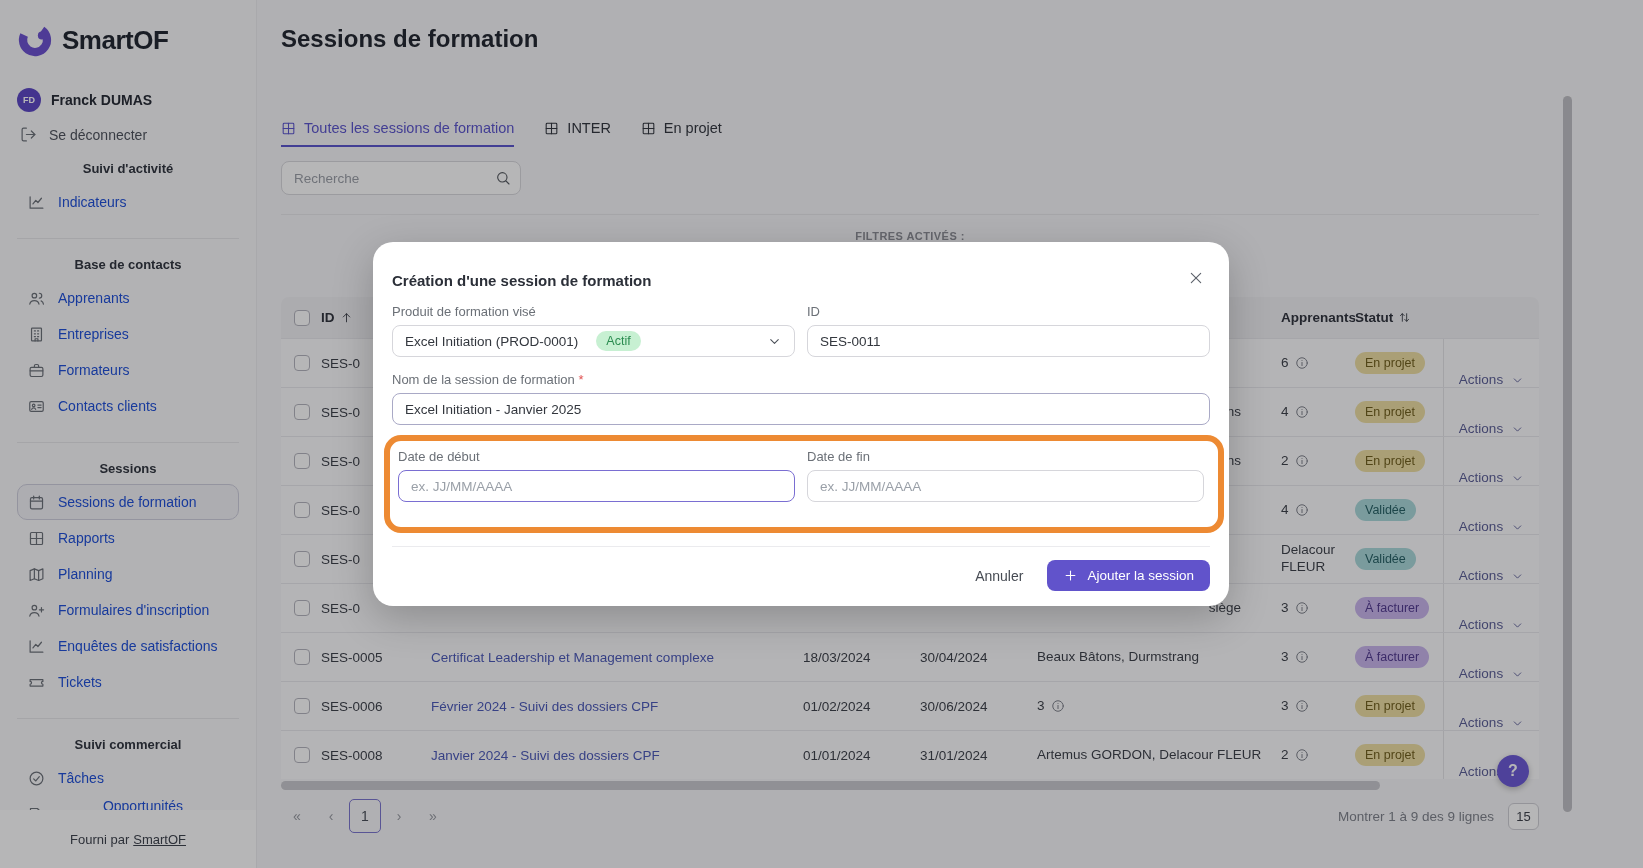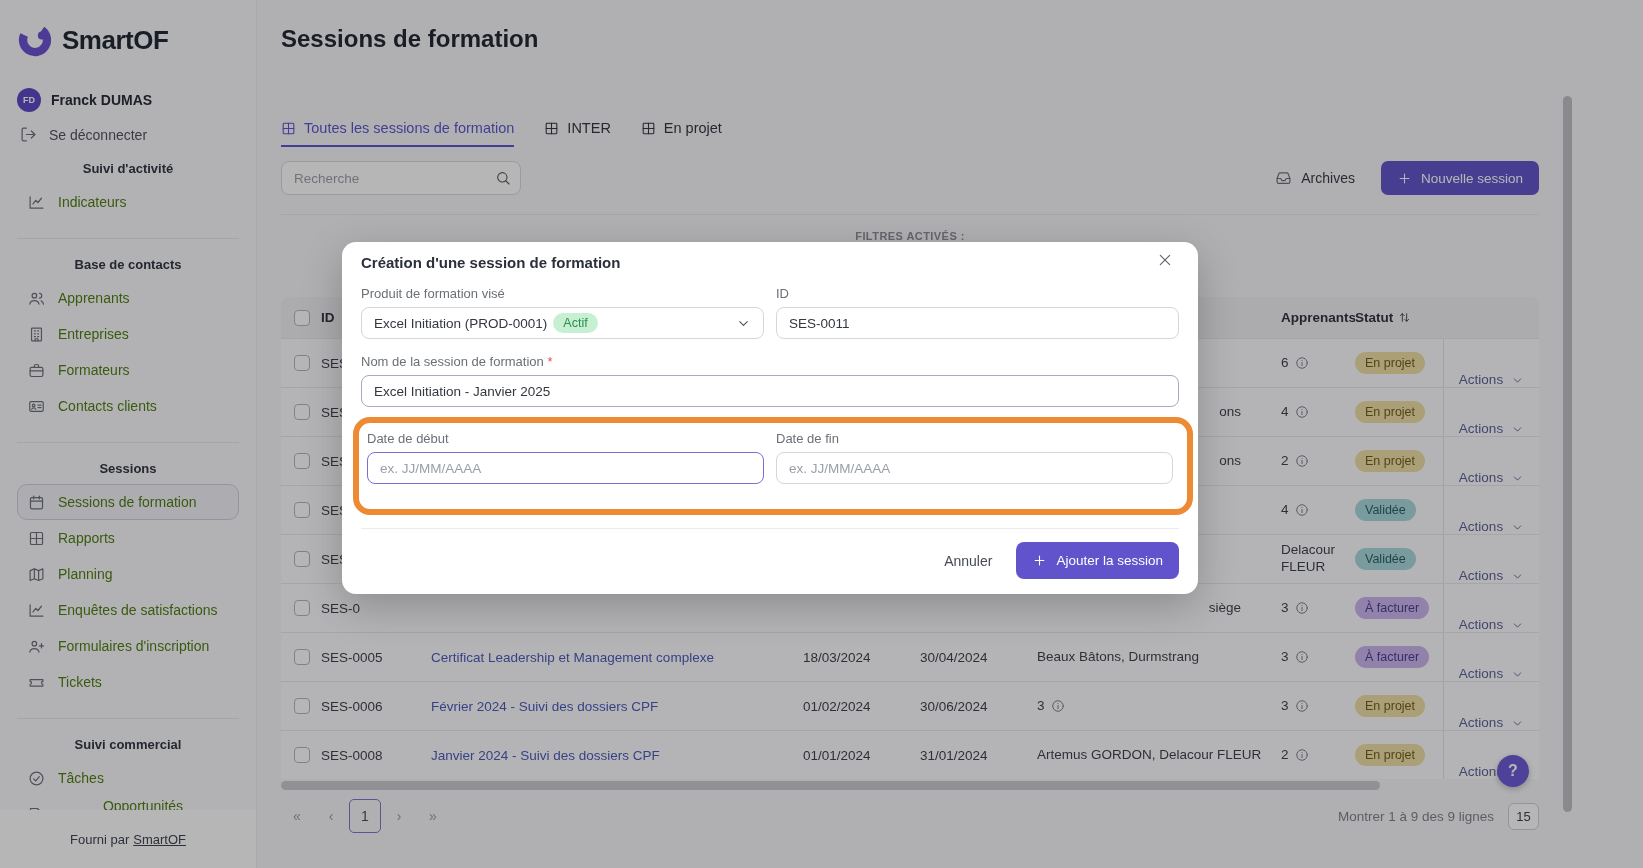--- a/index.html
+++ b/index.html
@@ -10,21 +10,21 @@
   .sidebar { position:relative; width:257px; height:100%; background:#fafafb; border-right:1px solid #ececef; flex:0 0 257px; padding:22px 17px 0;text-align:center; }
   .brand { display:flex; align-items:center; gap:9px; margin-bottom:30px; }
   .brand-name { font-size:26px; font-weight:800; color:#1f242e; letter-spacing:-0.5px; }
   .user-row { display:flex; align-items:center; gap:10px; margin-bottom:14px; }
   .avatar { width:24px; height:24px; border-radius:50%; background:#5b46c4; color:#fff; font-size:9px; font-weight:700; display:flex; align-items:center; justify-content:center; }
   .user-name { font-size:14px; font-weight:700; color:#242933; }
   .logout-row { display:flex; align-items:center; gap:12px; font-size:14px; color:#4c515b; padding-left:3px; cursor:pointer; }
   .nav-section { padding:8px 0 10px; }
   .nav-section + .nav-section { border-top:1px solid #e7e7ea; margin-top:8px; }
   .nav-section-label { font-size:13px; font-weight:700; color:#2e333d; margin:10px 0 8px; }
-  .nav-item { display:flex; align-items:center; gap:13px; height:36px; font-size:14px; color:#4d7c0f; padding:0 10px; border-radius:10px; border:1px solid transparent; cursor:pointer; }
+  .nav-item { display:flex; align-items:center; gap:13px; height:36px; font-size:14px; color:#1d4ed8; padding:0 10px; border-radius:10px; border:1px solid transparent; cursor:pointer; }
   .nav-item.active { background:#f2f2f7; border-color:#cfcfdd; }
   .ic { display:inline-flex; width:17px; height:17px; color:#6b7078; flex:0 0 17px; }
   .ic svg { width:100%; height:100%; }
   .sidebar-footer { position:absolute; left:0; bottom:0; width:100%; height:58px; background:#ffffff; display:flex; align-items:center; justify-content:center; gap:4px; font-size:13px; color:#3c414b; }
   .sidebar-footer a { color:#3c414b; text-decoration:underline; cursor:pointer; }
 
   
   .main { position:relative; flex:1; padding:0 104px 0 24px; }
   .page-title { margin-top:25px; font-size:24px; font-weight:700; color:#20252e; }
   .tabs { display:flex; gap:30px; margin-top:21px; }
@@ -76,42 +76,42 @@
   .pager { display:flex; align-items:center; gap:2px; }
   .pg-btn { min-width:32px; height:34px; display:flex; align-items:center; justify-content:center; font-size:14px; color:#9699a1; border:1px solid transparent; border-radius:5px; cursor:pointer; }
   .pg-btn.current { border-color:#7a74cf; color:#474c56; }
   .pager-right { display:flex; align-items:center; gap:14px; }
   .rows-summary { font-size:13.5px; color:#7e828b; }
   .page-size { width:31px; height:27px; border:1px solid #cfcfd5; border-radius:6px; background:#fff; display:flex; align-items:center; justify-content:center; font-size:13px; color:#3b3f48; cursor:pointer; }
   .help-fab { position:absolute; left:1497px; top:755px; width:32px; height:32px; border-radius:50%; background:#6a58d6; color:#fff; font-size:16px; font-weight:700; display:flex; align-items:center; justify-content:center; cursor:pointer; z-index:5; box-shadow:0 2px 6px rgba(0,0,0,.25); }
 
   
   .overlay { position:absolute; inset:0; background:rgba(12,12,17,0.30); z-index:10; }
-  .modal { position:absolute; left:342px; top:242px; width:856px; background:#fff; border-radius:14px; box-shadow:0 12px 40px rgba(0,0,0,.22); z-index:11; padding:7px 19px 15px; }
+  .modal { position:absolute; left:373px; top:242px; width:856px; background:#fff; border-radius:20px; box-shadow:0 12px 40px rgba(0,0,0,.22); z-index:11; padding:25px 19px 15px; }
   .modal-head { display:flex; align-items:flex-start; justify-content:space-between; }
   .modal-title { font-size:15px; font-weight:700; color:#2b2f38; padding-top:5px; }
   .modal-close { width:22px; height:22px; color:#5d626b; cursor:pointer; }
   .modal-close svg { width:16px; height:16px; margin-top:3px; }
   .fgrid { display:grid; grid-template-columns:1fr 1fr; column-gap:12px; }
   .flabel { font-size:13px; color:#6b7077; margin:15px 0 6px; }
   .flabel .req { color:#e05252; }
   .control { height:32px; border:1px solid #d6d6db; border-radius:8px; background:#fff; display:flex; align-items:center; padding:0 12px; font-size:13.5px; color:#33373e; }
   .control input { border:none; outline:none; width:100%; font-size:13.5px; color:#33373e; font-family:inherit; background:transparent; }
   .control input::placeholder { color:#9aa0a8; }
-  .select-control { justify-content:flex-start; gap:6px; cursor:pointer; }
+  .select-control { justify-content:flex-start; gap:18px; cursor:pointer; }
   .select-control .spacer { flex:1; }
   .badge-actif { background:#c7f0d2; color:#2b8c50; font-size:12.5px; padding:3px 10px; border-radius:11px; }
   .select-control .ic { width:15px; height:15px; flex-basis:15px; color:#4b5058; }
   .name-control { border-color:#a9a9c6; }
   .date-highlight { border:6px solid #ed8a33; border-radius:17px; margin:10px -14px 0 -8px; padding:0 14px 25px 8px; }
   .date-highlight .flabel { margin-top:8px; }
   .control.focused { border:1.5px solid #7a6ed2; }
   .modal-footer { display:flex; align-items:center; justify-content:flex-end; gap:24px; margin-top:13px; border-top:1px solid #ebebee; padding-top:13px; }
   .btn-cancel { font-size:14px; color:#464b53; background:none; border:none; cursor:pointer; font-family:inherit; }
-  .modal-footer .btn-primary { height:37px; border-radius:8px; }
+  .modal-footer .btn-primary { height:31px; border-radius:8px; }
 </style>
 </head>
 <body>
 
 <div class="screen">
 
   <aside class="sidebar">
     <div class="brand">
       <span class="ic" style="width:36px;height:36px;flex-basis:36px">
         <svg viewBox="0 0 24 24" fill="none">
@@ -241,37 +241,37 @@
                   <line x1="9" y1="4" x2="9" y2="18"></line>
                   <line x1="15" y1="6.5" x2="15" y2="20.5"></line>
                 </svg>
               </span>
     <span class="lbl">Planning</span>
   </div>
 
   <div class="nav-item">
     <span class="ic">
                 <svg viewBox="0 0 24 24" fill="none" stroke="currentColor" stroke-width="1.7" stroke-linecap="round" stroke-linejoin="round">
-                  <path d="M3 4v16h18"></path>
-                  <polyline points="7 14 11 9 14 12 19 6"></polyline>
-                </svg>
-              </span>
-    <span class="lbl">Enquêtes de satisfactions</span>
-  </div>
-
-  <div class="nav-item">
-    <span class="ic">
-                <svg viewBox="0 0 24 24" fill="none" stroke="currentColor" stroke-width="1.7" stroke-linecap="round" stroke-linejoin="round">
                   <circle cx="9" cy="8" r="3.2"></circle>
                   <path d="M2.5 20c.6-3.2 3-5 6.5-5s5.9 1.8 6.5 5"></path>
                   <line x1="19" y1="8" x2="19" y2="14"></line>
                   <line x1="16" y1="11" x2="22" y2="11"></line>
                 </svg>
               </span>
     <span class="lbl">Formulaires d'inscription</span>
+  </div>
+
+  <div class="nav-item">
+    <span class="ic">
+                <svg viewBox="0 0 24 24" fill="none" stroke="currentColor" stroke-width="1.7" stroke-linecap="round" stroke-linejoin="round">
+                  <path d="M3 4v16h18"></path>
+                  <polyline points="7 14 11 9 14 12 19 6"></polyline>
+                </svg>
+              </span>
+    <span class="lbl">Enquêtes de satisfactions</span>
   </div>
 
   <div class="nav-item">
     <span class="ic">
                 <svg viewBox="0 0 24 24" fill="none" stroke="currentColor" stroke-width="1.7" stroke-linecap="round" stroke-linejoin="round">
                   <path d="M3 8h18v2.5a2 2 0 0 0 0 4V17H3v-2.5a2 2 0 0 0 0-4V8z"></path>
                 </svg>
               </span>
     <span class="lbl">Tickets</span>
   </div>
@@ -360,40 +360,20 @@
 
     <div class="toolbar">
       <div class="search-box">
         <input type="text" placeholder="Recherche" style="">
         <span class="ic">
             <svg viewBox="0 0 24 24" fill="none" stroke="currentColor" stroke-width="1.7" stroke-linecap="round" stroke-linejoin="round">
               <circle cx="11" cy="11" r="7"></circle>
               <line x1="16.5" y1="16.5" x2="21" y2="21"></line>
             </svg>
           </span>
-      </div>
-      <div class="toolbar-right">
-        <div class="archives-btn">
-          <span class="ic">
-              <svg viewBox="0 0 24 24" fill="none" stroke="currentColor" stroke-width="1.7" stroke-linecap="round" stroke-linejoin="round">
-                <polyline points="21 12 16 12 14 15 10 15 8 12 3 12"></polyline>
-                <path d="M5.5 5.1 3 12v5a2 2 0 0 0 2 2h14a2 2 0 0 0 2-2v-5l-2.5-6.9A2 2 0 0 0 16.6 4H7.4a2 2 0 0 0-1.9 1.1z"></path>
-              </svg>
-            </span>
-          <span>Archives</span>
-        </div>
-        <button class="btn-primary">
-          <span class="ic">
-              <svg viewBox="0 0 24 24" fill="none" stroke="currentColor" stroke-width="1.7" stroke-linecap="round" stroke-linejoin="round">
-                <line x1="12" y1="5" x2="12" y2="19"></line>
-                <line x1="5" y1="12" x2="19" y2="12"></line>
-              </svg>
-            </span>
-          <span>Nouvelle session</span>
-        </button>
       </div>
     </div>
 
     <div class="filters-row">
       <span class="filters-label">FILTRES ACTIVÉS :</span>
       <span class="add-filter">Ajouter un filtre</span>
     </div>
 
     <div class="table">
       <div class="trow thead">

